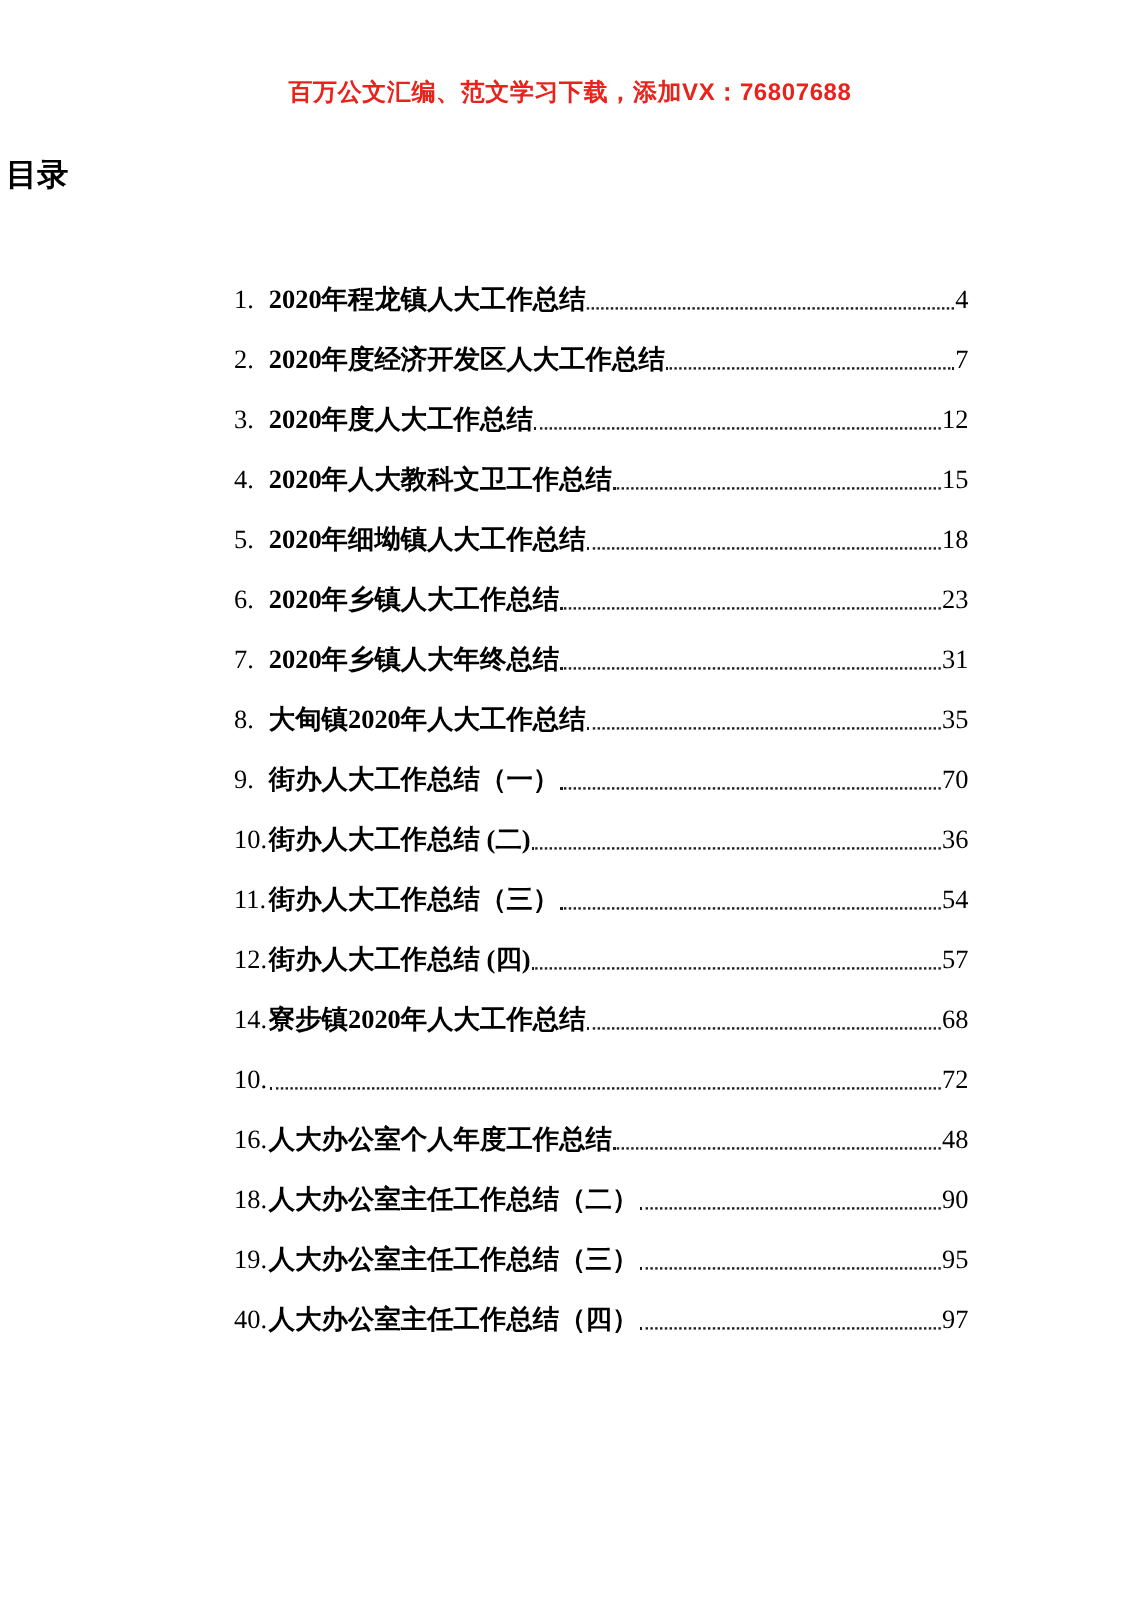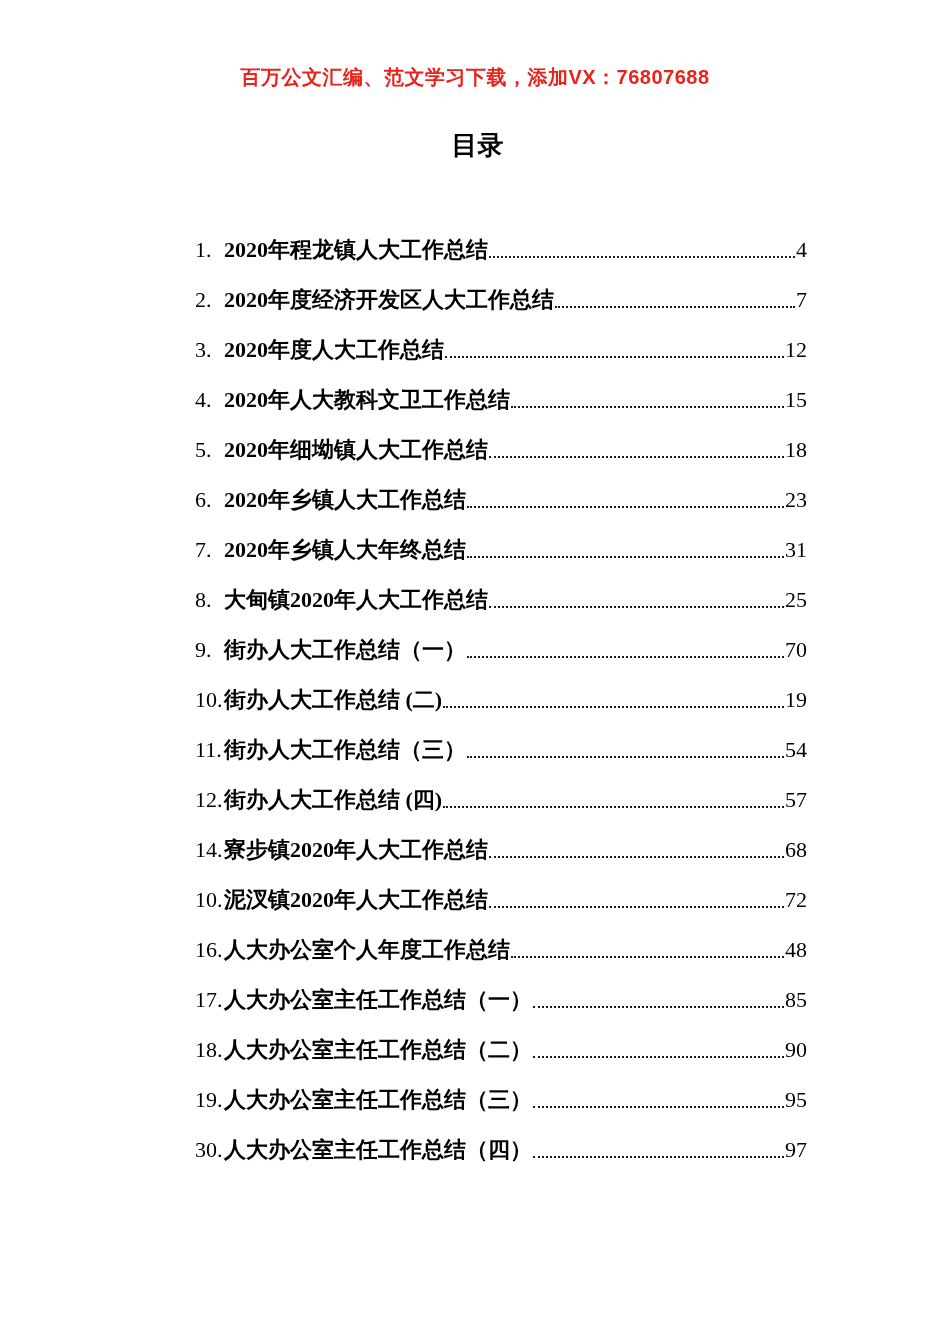--- a/index.html
+++ b/index.html
@@ -21,21 +21,20 @@
     text-align:center;
     font-family:"Liberation Sans","DejaVu Sans",sans-serif;
     font-size:20px;
     line-height:26px;
     font-weight:600;
     color:var(--notice-red);
     letter-spacing:0.5px;
   }
   .doc-title{
     margin:39px 0 0 5px;
-    text-align:center;
     font-family:"Liberation Sans","DejaVu Sans",sans-serif;
     font-size:26px;
     line-height:32px;
     font-weight:700;
     color:var(--text-black);
   }
   .toc-list{
     margin:64px 143px 0 195px; 
   }
   .toc-row{
@@ -120,35 +119,35 @@
     <span class="toc-num">7.</span>
     <span class="toc-title">2020年乡镇人大年终总结</span>
     <span class="toc-dots"></span>
     <span class="toc-page">31</span>
   </div>
 
   <div class="toc-row">
     <span class="toc-num">8.</span>
     <span class="toc-title">大甸镇2020年人大工作总结</span>
     <span class="toc-dots"></span>
-    <span class="toc-page">25</span>
+    <span class="toc-page">35</span>
   </div>
 
   <div class="toc-row">
     <span class="toc-num">9.</span>
     <span class="toc-title">街办人大工作总结（一）</span>
     <span class="toc-dots"></span>
     <span class="toc-page">70</span>
   </div>
 
   <div class="toc-row">
     <span class="toc-num">10.</span>
     <span class="toc-title">街办人大工作总结 (二)</span>
     <span class="toc-dots"></span>
-    <span class="toc-page">19</span>
+    <span class="toc-page">36</span>
   </div>
 
   <div class="toc-row">
     <span class="toc-num">11.</span>
     <span class="toc-title">街办人大工作总结（三）</span>
     <span class="toc-dots"></span>
     <span class="toc-page">54</span>
   </div>
 
   <div class="toc-row">
@@ -161,53 +160,46 @@
 
   <div class="toc-row">
     <span class="toc-num">14.</span>
     <span class="toc-title">寮步镇2020年人大工作总结</span>
     <span class="toc-dots"></span>
     <span class="toc-page">68</span>
   </div>
 
   <div class="toc-row">
     <span class="toc-num">10.</span>
-    <span class="toc-title">泥汊镇2020年人大工作总结</span>
     <span class="toc-dots"></span>
     <span class="toc-page">72</span>
   </div>
 
   <div class="toc-row">
     <span class="toc-num">16.</span>
     <span class="toc-title">人大办公室个人年度工作总结</span>
     <span class="toc-dots"></span>
     <span class="toc-page">48</span>
   </div>
 
-  <div class="toc-row">
-    <span class="toc-num">17.</span>
-    <span class="toc-title">人大办公室主任工作总结（一）</span>
-    <span class="toc-dots"></span>
-    <span class="toc-page">85</span>
-  </div>
 
   <div class="toc-row">
     <span class="toc-num">18.</span>
     <span class="toc-title">人大办公室主任工作总结（二）</span>
     <span class="toc-dots"></span>
     <span class="toc-page">90</span>
   </div>
 
   <div class="toc-row">
     <span class="toc-num">19.</span>
     <span class="toc-title">人大办公室主任工作总结（三）</span>
     <span class="toc-dots"></span>
     <span class="toc-page">95</span>
   </div>
 
   <div class="toc-row">
-    <span class="toc-num">30.</span>
+    <span class="toc-num">40.</span>
     <span class="toc-title">人大办公室主任工作总结（四）</span>
     <span class="toc-dots"></span>
     <span class="toc-page">97</span>
   </div>
 </div>
 </div>
 
 </body></html>

